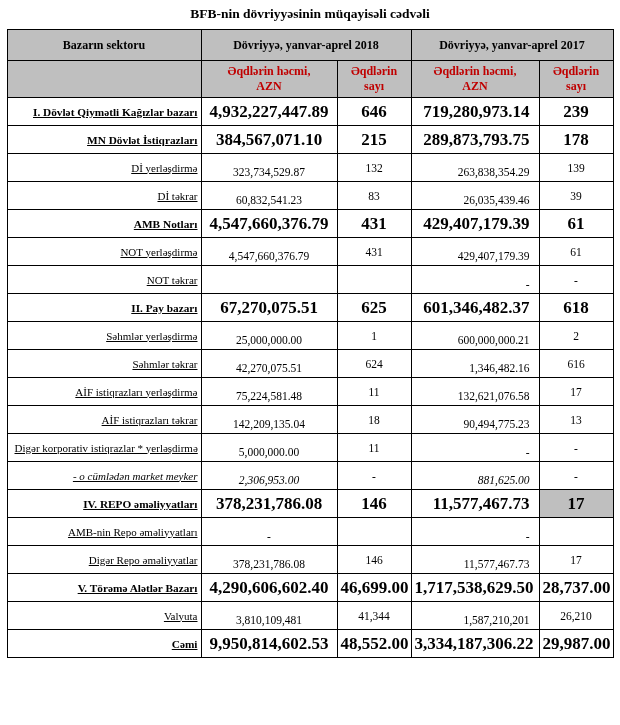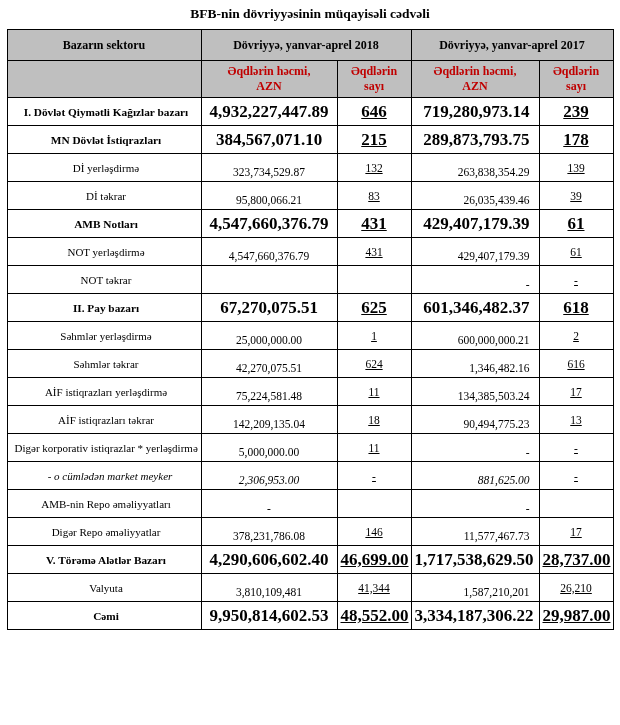--- a/index.html
+++ b/index.html
@@ -36,31 +36,32 @@
   tr.h-top th { height: 26px; }
   tr.h-sub th { height: 32px; }
   th.accent { color: var(--header-accent, #c00000); }
   th.vol-head { padding: 2px 18px; }
   tbody td {
     font-size: 11.5px;
     height: 23px;
     padding: 1px 3px;
   }
   td.c-label {
-    text-align: center;
+    text-align: right;
     padding-left: 7px;
     padding-right: 3px;
     vertical-align: middle;
     font-size: 11px;
     white-space: nowrap;
+    text-decoration: underline;
   }
   td.vol { vertical-align: bottom; padding-bottom: 3px; }
   td.c-v18 { text-align: center; }
   td.c-v17 { text-align: right; padding-right: 9px; }
-  td.cnt { text-align: center; vertical-align: middle; text-decoration: underline; }
+  td.cnt { text-align: center; vertical-align: middle; }
   tr.bold td { font-weight: bold; font-size: 17px; }
   tr.bold td.c-label { font-size: 11.3px; }
   tr.italic td { font-style: italic; }
   tr.indent td.c-label { padding-left: 15px; }
   td.hl { background: var(--header-bg, #bfbfbf); }
 </style>
 </head>
 <body>
 
 <div class="page-title">BFB-nin dövriyyəsinin müqayisəli cədvəli</div>
@@ -104,21 +105,21 @@
   </tr>
       <tr>
     <td class="c-label">Dİ yerləşdirmə</td>
     <td class="c-v18 vol">323,734,529.87</td>
     <td class="c-c18 cnt">132</td>
     <td class="c-v17 vol">263,838,354.29</td>
     <td class="c-c17 cnt">139</td>
   </tr>
       <tr>
     <td class="c-label">Dİ təkrar</td>
-    <td class="c-v18 vol">95,800,066.21</td>
+    <td class="c-v18 vol">60,832,541.23</td>
     <td class="c-c18 cnt">83</td>
     <td class="c-v17 vol">26,035,439.46</td>
     <td class="c-c17 cnt">39</td>
   </tr>
       <tr class="bold">
     <td class="c-label">AMB Notları</td>
     <td class="c-v18 vol">4,547,660,376.79</td>
     <td class="c-c18 cnt">431</td>
     <td class="c-v17 vol">429,407,179.39</td>
     <td class="c-c17 cnt">61</td>
@@ -155,21 +156,21 @@
     <td class="c-label">Səhmlər təkrar</td>
     <td class="c-v18 vol">42,270,075.51</td>
     <td class="c-c18 cnt">624</td>
     <td class="c-v17 vol">1,346,482.16</td>
     <td class="c-c17 cnt">616</td>
   </tr>
       <tr>
     <td class="c-label">AİF istiqrazları  yerləşdirmə</td>
     <td class="c-v18 vol">75,224,581.48</td>
     <td class="c-c18 cnt">11</td>
-    <td class="c-v17 vol">134,385,503.24</td>
+    <td class="c-v17 vol">132,621,076.58</td>
     <td class="c-c17 cnt">17</td>
   </tr>
       <tr>
     <td class="c-label">AİF istiqrazları təkrar</td>
     <td class="c-v18 vol">142,209,135.04</td>
     <td class="c-c18 cnt">18</td>
     <td class="c-v17 vol">90,494,775.23</td>
     <td class="c-c17 cnt">13</td>
   </tr>
       <tr>
@@ -179,20 +180,27 @@
     <td class="c-v17 vol">-</td>
     <td class="c-c17 cnt">-</td>
   </tr>
       <tr class="italic indent">
     <td class="c-label">- o cümlədən market meyker</td>
     <td class="c-v18 vol">2,306,953.00</td>
     <td class="c-c18 cnt">-</td>
     <td class="c-v17 vol">881,625.00</td>
     <td class="c-c17 cnt">-</td>
   </tr>
+      <tr class="bold">
+    <td class="c-label">IV. REPO əməliyyatları</td>
+    <td class="c-v18 vol">378,231,786.08</td>
+    <td class="c-c18 cnt">146</td>
+    <td class="c-v17 vol">11,577,467.73</td>
+    <td class="c-c17 cnt hl">17</td>
+  </tr>
       <tr>
     <td class="c-label">AMB-nin Repo əməliyyatları</td>
     <td class="c-v18 vol">-</td>
     <td class="c-c18 cnt"></td>
     <td class="c-v17 vol">-</td>
     <td class="c-c17 cnt"></td>
   </tr>
       <tr>
     <td class="c-label">Digər Repo əməliyyatlar</td>
     <td class="c-v18 vol">378,231,786.08</td>

